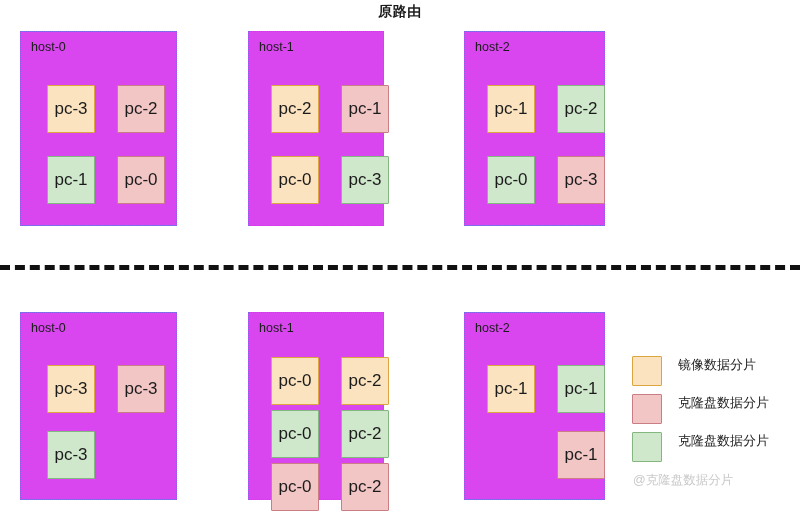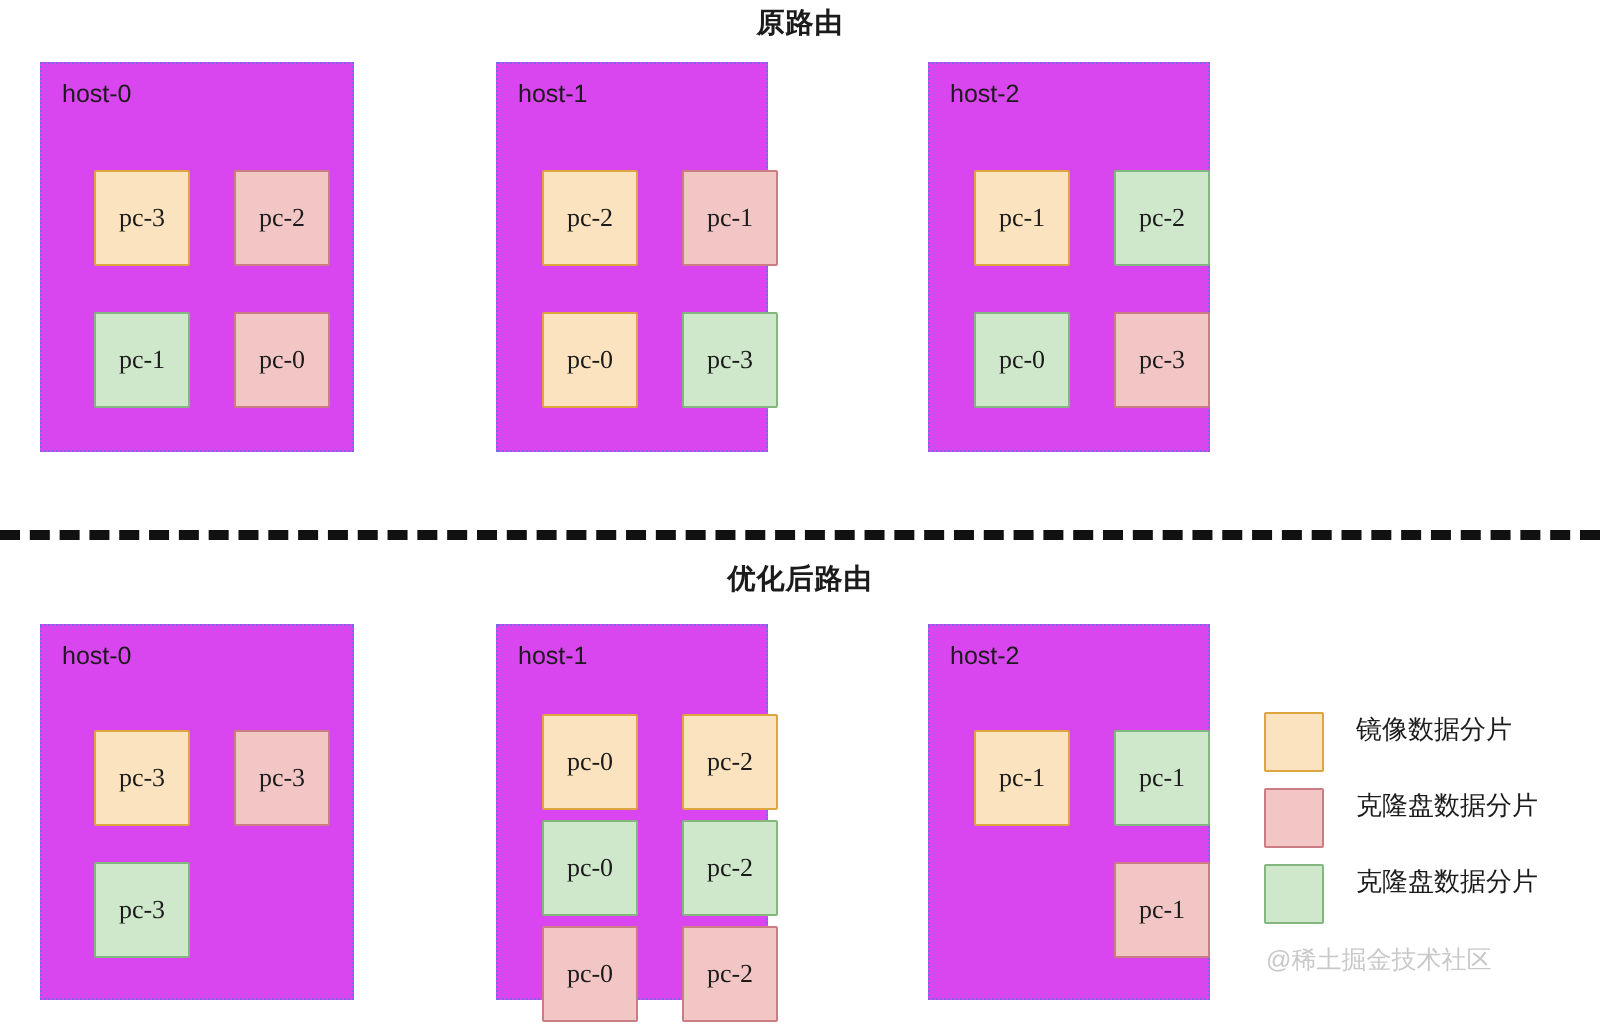--- a/index.html
+++ b/index.html
@@ -66,24 +66,23 @@
   .cell {
     position: absolute;
     width: 48px;
     height: 48px;
     box-sizing: border-box;
     border-width: 1.5px;
     border-style: solid;
     display: flex;
     align-items: center;
     justify-content: center;
-    font-size: 13px;
+    font-size: 17px;
     color: #1b1b1b;
     border-radius: 1px;
-    font-family: Liberation Serif, serif;
   }
   .cell.orange { background: #fbe3bf; border-color: #dda53f; }
   .cell.pink   { background: #f3c6c6; border-color: #ca7d82; }
   .cell.green  { background: #cfe8cb; border-color: #84b77f; }
 
   
   .legend {
     position: absolute;
     left: 632px;
     top: 356px;
@@ -146,21 +145,20 @@
   <div class="host-box" id="top-host-2" style="left: 464px; top: 31px; width: 141px; height: 195px;">
       <div class="host-label">host-2</div>
       <div class="cell orange" style="left: 22px; top: 53px;">pc-1</div>
       <div class="cell green" style="left: 92px; top: 53px;">pc-2</div>
       <div class="cell green" style="left: 22px; top: 124px;">pc-0</div>
       <div class="cell pink" style="left: 92px; top: 124px;">pc-3</div>
     </div>
 
   <div class="divider"></div>
 
-  <div class="section-title" id="title-bottom">优化后路由</div>
 
   <div class="host-box" id="bot-host-0" style="left: 20px; top: 312px; width: 157px; height: 188px;">
       <div class="host-label">host-0</div>
       <div class="cell orange" style="left: 26px; top: 52px;">pc-3</div>
       <div class="cell pink" style="left: 96px; top: 52px;">pc-3</div>
       <div class="cell green" style="left: 26px; top: 118px;">pc-3</div>
     </div>
   <div class="host-box" id="bot-host-1" style="left: 248px; top: 312px; width: 136px; height: 188px;">
       <div class="host-label">host-1</div>
       <div class="cell orange" style="left: 22px; top: 44px;">pc-0</div>
@@ -185,15 +183,15 @@
       <div class="legend-row">
         <div class="legend-swatch pink"></div>
         <div class="legend-text">克隆盘数据分片</div>
       </div>
       <div class="legend-row">
         <div class="legend-swatch green"></div>
         <div class="legend-text">克隆盘数据分片</div>
       </div>
     </div>
 
-  <div class="watermark">@稀土掘金技术社区</div>
+  <div class="watermark">@克隆盘数据分片</div>
 
 </div>
 
 </body></html>

